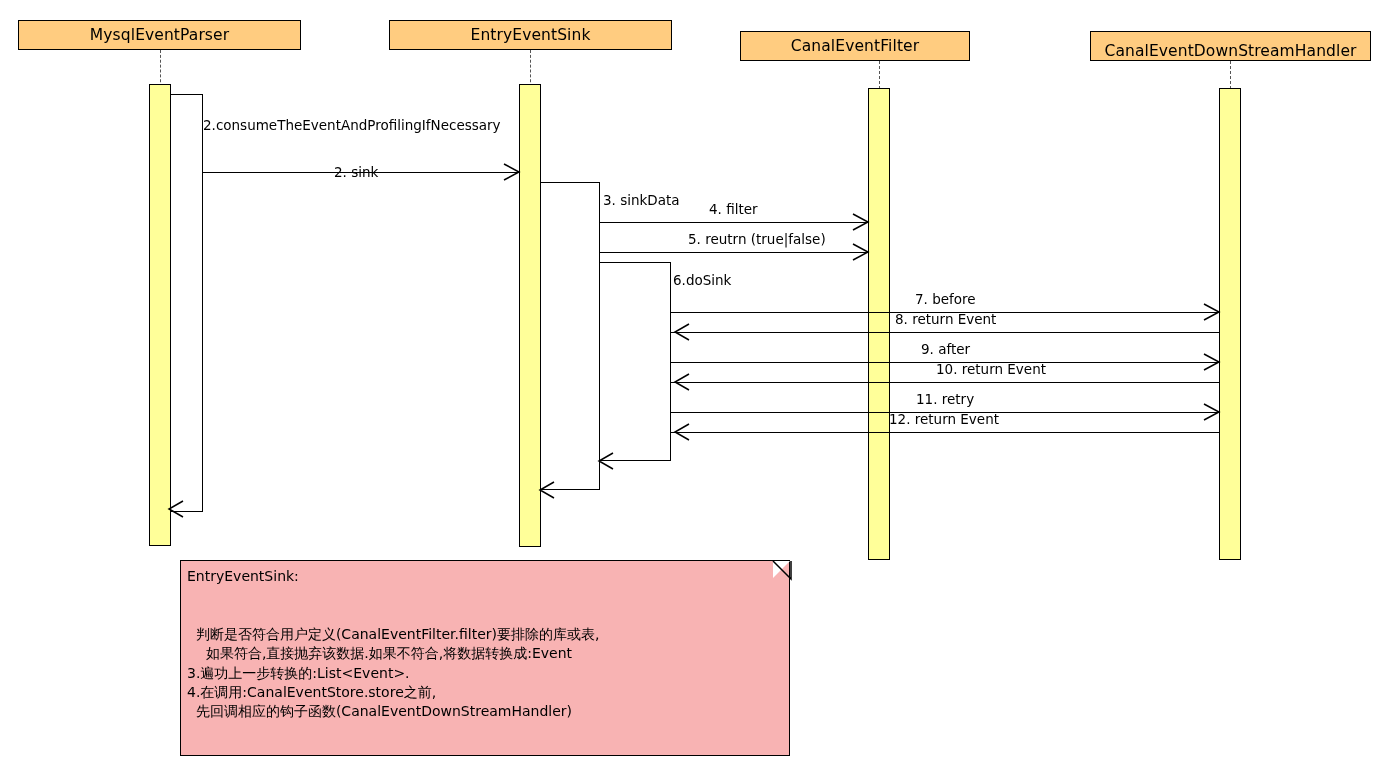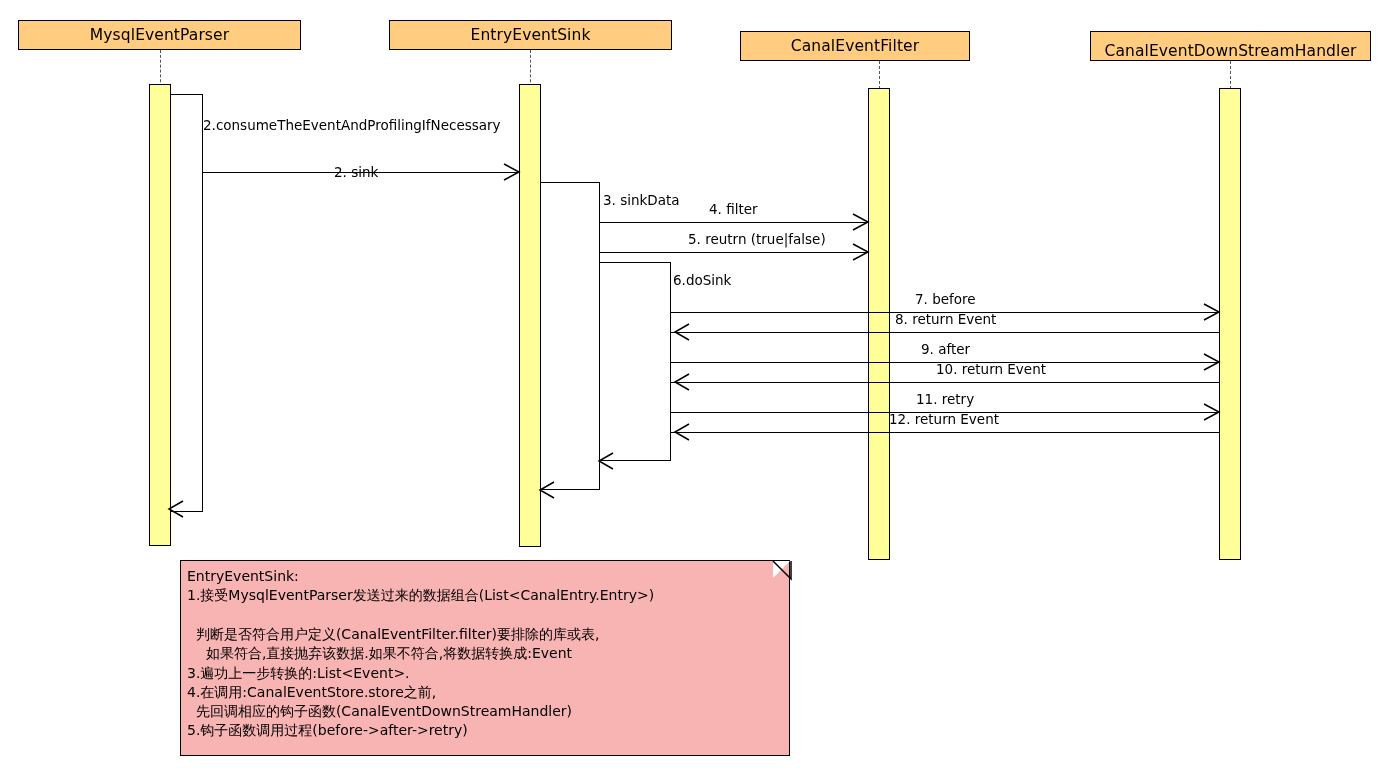--- a/index.html
+++ b/index.html
@@ -166,27 +166,25 @@
   <div class="abs msg-label" style="left:916px;top:393px;">11. retry</div>
 
   <div class="abs msg-line" style="left:671px;top:432px;width:548px;"></div>
   <svg class="abs arrow-svg" style="left:671px;top:423px;" width="20" height="18">
     <polyline points="18,1 4,9 18,17" fill="none" stroke="#000" stroke-width="1.5"></polyline>
   </svg>
   <div class="abs msg-label" style="left:889px;top:413px;">12. return Event</div>
 
   <div class="abs" id="note-box" style="left:180px;top:560px;width:610px;height:196px;">
     <div class="note-text abs" style="left:6px;top:6px;">EntryEventSink:</div>
-    <div class="note-text abs" style="left:6px;top:25.3px;">1.接受MysqlEventParser发送过来的数据组合(List&lt;CanalEntry.Entry&gt;)</div>
     <div class="note-text abs" style="left:6px;top:63.9px;">  判断是否符合用户定义(CanalEventFilter.filter)要排除的库或表,</div>
     <div class="note-text abs" style="left:16px;top:83.2px;">  如果符合,直接抛弃该数据.如果不符合,将数据转换成:Event</div>
     <div class="note-text abs" style="left:6px;top:102.5px;">3.遍功上一步转换的:List&lt;Event&gt;.</div>
     <div class="note-text abs" style="left:6px;top:121.8px;">4.在调用:CanalEventStore.store之前,</div>
     <div class="note-text abs" style="left:6px;top:141.1px;">  先回调相应的钩子函数(CanalEventDownStreamHandler)</div>
-    <div class="note-text abs" style="left:6px;top:160.4px;">5.钩子函数调用过程(before-&gt;after-&gt;retry)</div>
   </div>
 
   <div class="abs" id="note-fold" style="left:773px;top:561px;"></div>
   <svg class="abs arrow-svg" style="left:771px;top:559px;" width="22" height="22">
     <polyline points="2,2 20,20 20,2" fill="none" stroke="#000" stroke-width="1.5"></polyline>
   </svg>
 
 </div>
 
 </body></html>

